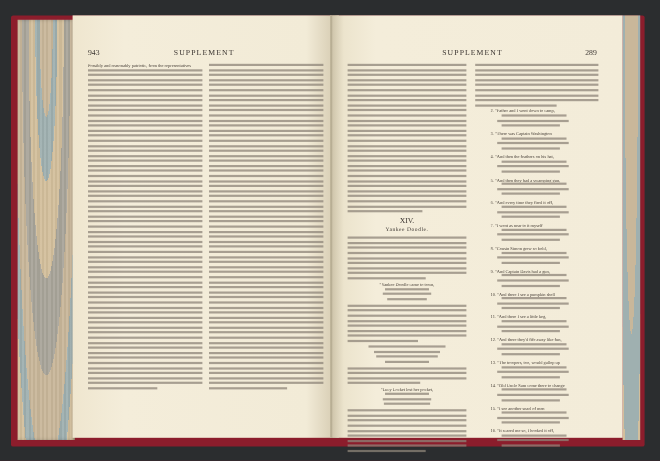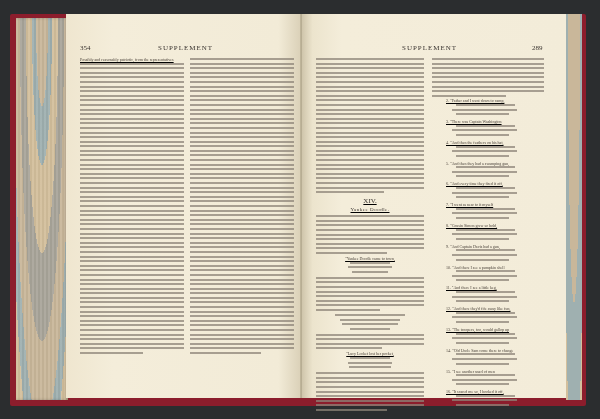--- a/index.html
+++ b/index.html
@@ -10,38 +10,38 @@
       repeating-radial-gradient(ellipse at 50% 0%, #c9b79a 0 6px, #9fb0b0 6px 10px, #d3bf9c 10px 16px, #a9a59a 16px 22px);
     box-shadow: inset -2px 0 3px rgba(0,0,0,0.25); }
   .edge-right { position:absolute; left:566px; top:14px; width:16px; height:386px;
     background: repeating-radial-gradient(ellipse at 50% 0%, #c9b79a 0 6px, #9fb0b0 6px 10px, #d3bf9c 10px 16px, #a9a59a 16px 22px); }
   .page { position:absolute; top:14px; height:384px; background:#f3ecd9; }
   .page.left { left:66px; width:236px; background:linear-gradient(90deg,#efe6cf 0%,#f4edda 20%,#f2ebd7 90%,#d9cfb6 100%); }
   .page.right { left:302px; width:264px; background:linear-gradient(90deg,#cfc5ab 0%,#ece4cd 4%,#f4edda 15%,#f3ecd9 100%); }
   .gutter { position:absolute; left:300px; top:14px; width:8px; height:384px; background:linear-gradient(90deg,#c2b89d,#a49a82,#d6ccb2); }
   .header { position:absolute; top:30px; font-size:7px; letter-spacing:1px; color:#3a3430; }
   .pagenum { position:absolute; top:30px; font-size:7px; color:#3a3430; }
-  .col { position:absolute;text-decoration:underline; }
+  .col { position:absolute; }
   .line { height:2px; background:#8d8478; margin-bottom:2.6px; opacity:0.75; }
   .heading { font-size:7px; text-align:center; color:#3a3430; margin:4px 0 2px; }
   .subheading { font-size:5px; text-align:center; color:#3a3430; margin-bottom:3px; letter-spacing:0.5px; }
   .poem { margin:3px 0 4px 0; }
   .poem .line { margin-left:auto; margin-right:auto; }
   .stanza { margin-bottom:5px; }
   .txt { font-size:4px; line-height:4.6px; color:#4a423a; white-space:nowrap; overflow:hidden; }
 </style>
 </head>
 <body>
 
 <div class="cover"></div>
 <div class="edge-left"></div>
 <div class="edge-right"></div>
 
 <div class="page left">
-  <div class="pagenum" style="left:14px;">354</div>
+  <div class="pagenum" style="left:14px;">943</div>
   <div class="header" style="left:92px;">SUPPLEMENT</div>
   <div class="col" id="lcol1" style="left:14px; top:44px; width:104px;">
       <div class="txt">Possibly and reasonably patriotic, from the representatives</div>
       <div class="line" style="width: 100%;"></div>
       <div class="line" style="width: 100%;"></div>
       <div class="line" style="width: 100%;"></div>
       <div class="line" style="width: 100%;"></div>
       <div class="line" style="width: 100%;"></div>
       <div class="line" style="width: 100%;"></div>
       <div class="line" style="width: 100%;"></div>

